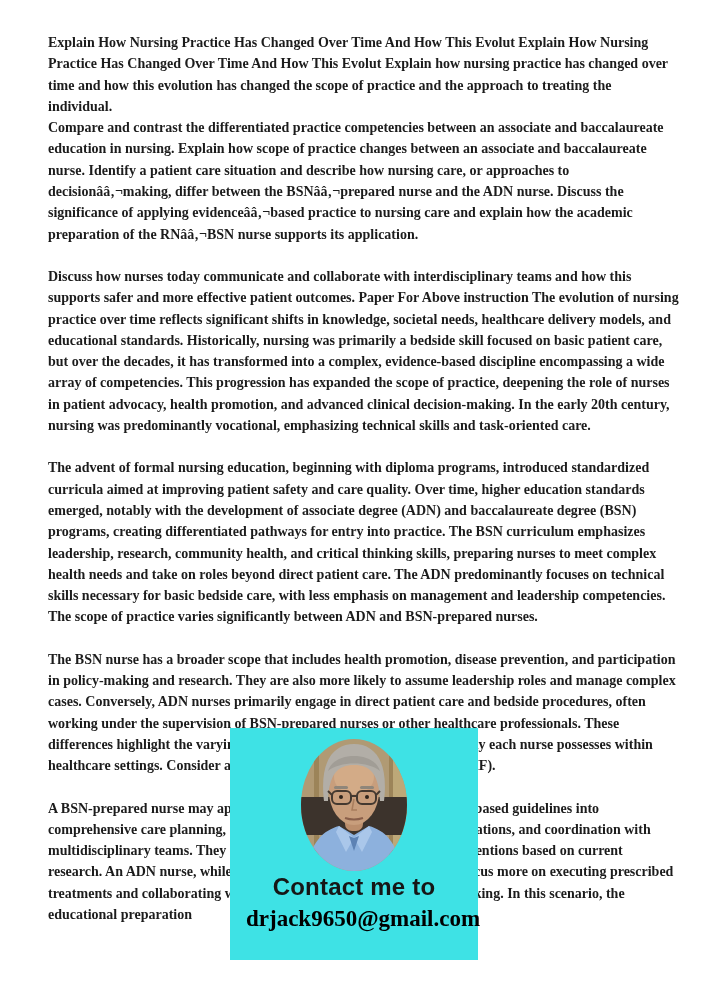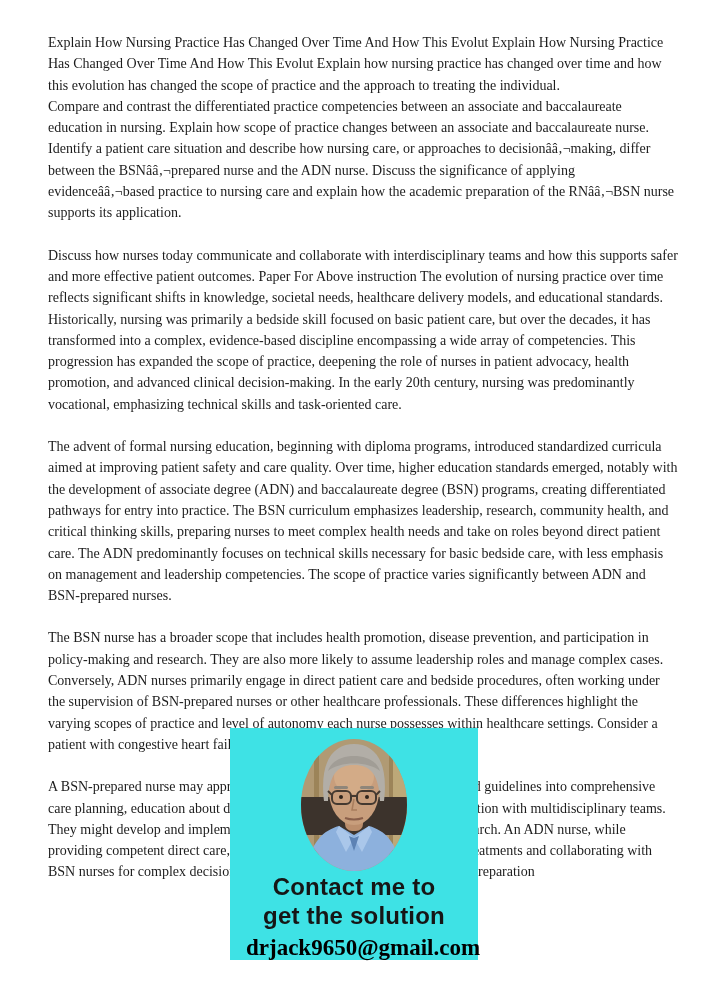--- a/index.html
+++ b/index.html
@@ -12,20 +12,21 @@
     font-family: "Liberation Serif", serif;
   }
   .text-block {
     position: absolute;
     left: 48px; top: 32px;
     width: 631px;
     color: #1c1c1c;
     font-size: 14px;
     line-height: 21.3px;
     text-align: left;
+    font-weight: bold;
   }
   .text-block p { margin: 0 0 21px 0; }
   .text-block p:last-child { margin-bottom: 0; }
 
   .promo-card {
     position: absolute;
     left: 230px; top: 728px;
     width: 248px; height: 232px;
     background: #3ee2e5;
     text-align: center;
@@ -105,16 +106,15 @@
 
       <circle cx="40" cy="58" r="2" fill="#2e241c"></circle>
       <circle cx="66" cy="58" r="2" fill="#2e241c"></circle>
 
       <path d="M53 60 L51 71 L56 71" stroke="#a87d5c" stroke-width="1.5" fill="none"></path>
       <path d="M44 79 Q53 82 62 79" stroke="#8a5f4a" stroke-width="2" fill="none"></path>
     </svg>
   </span>
   <div class="card-heading">
     <div>Contact me to</div>
-    <div>get the solution</div>
   </div>
   <div class="card-email">drjack9650@gmail.com</div>
 </div>
 
 </body></html>

